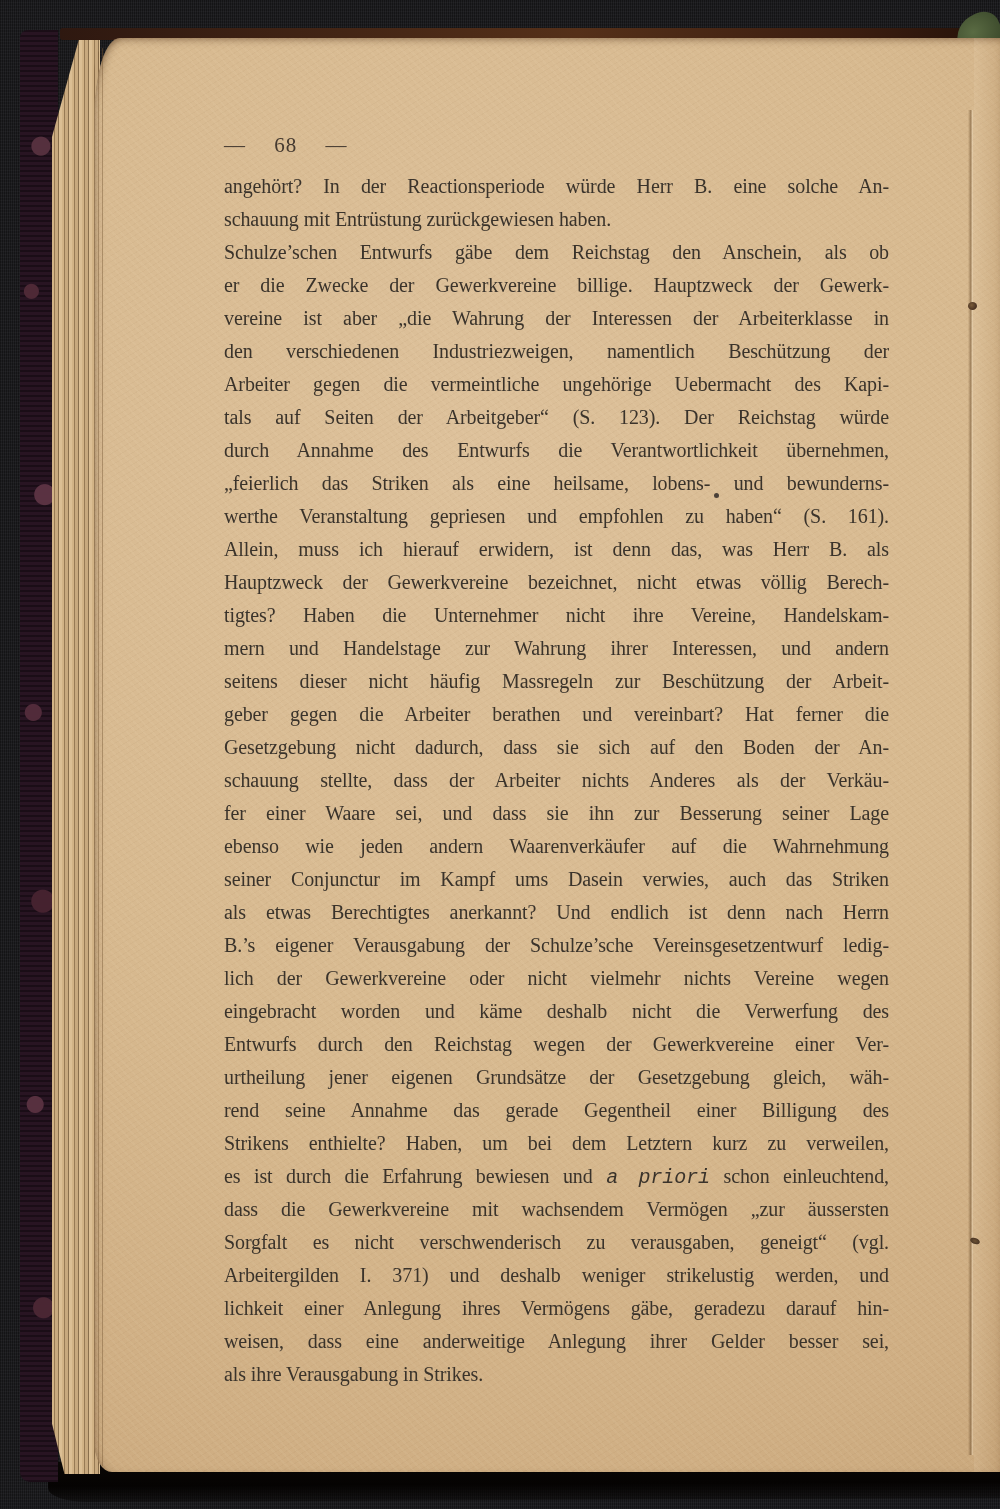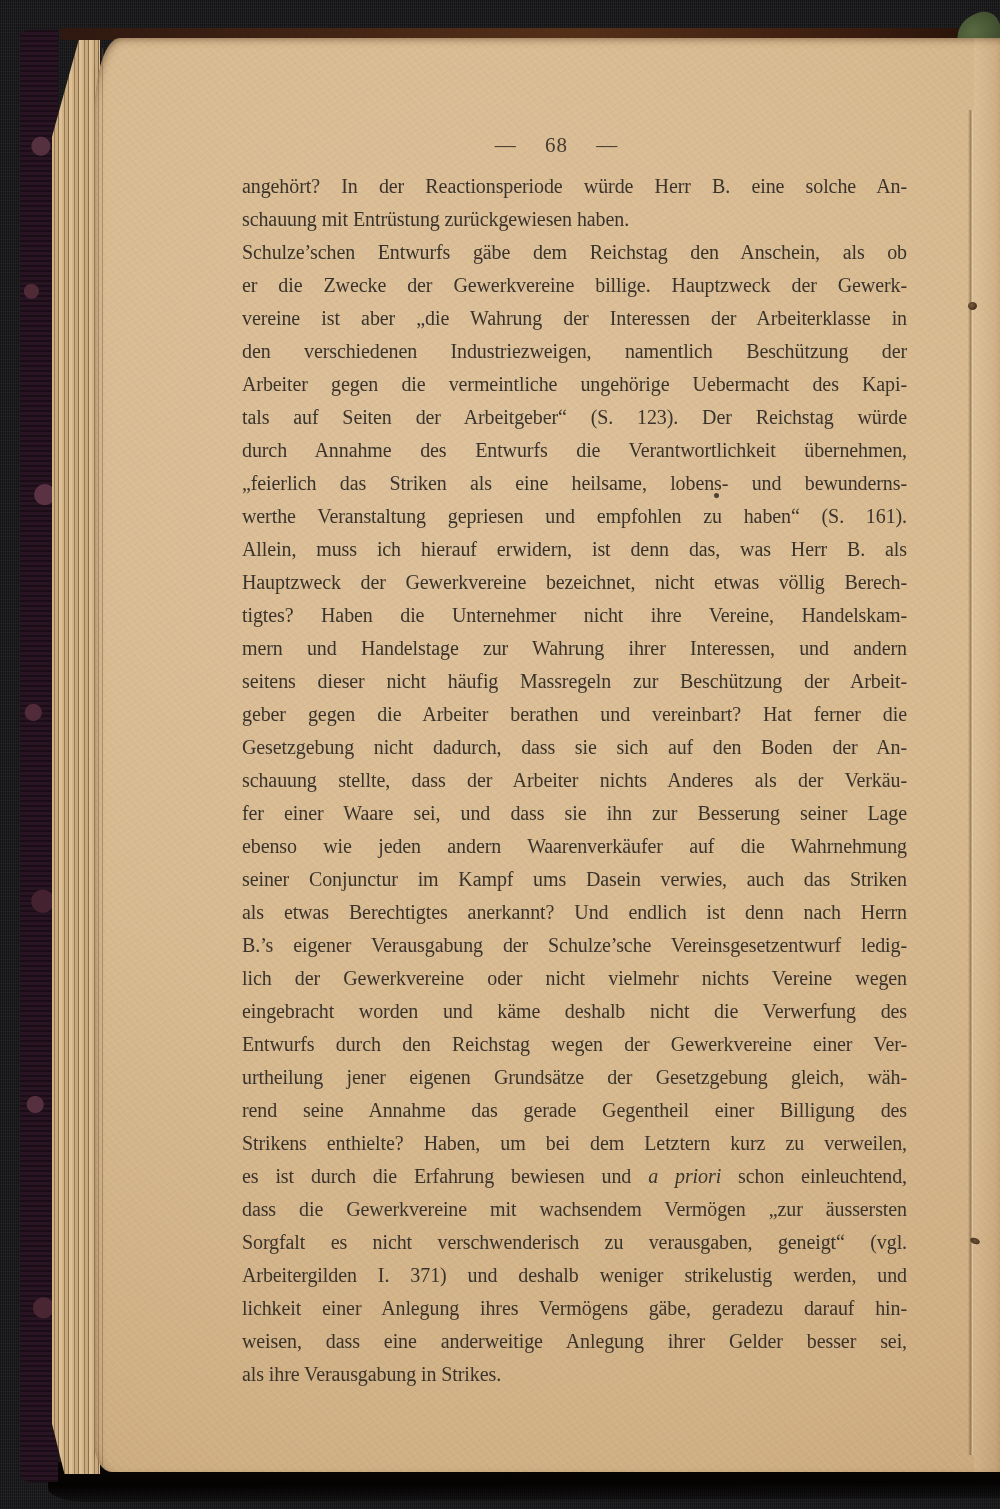--- a/index.html
+++ b/index.html
@@ -99,37 +99,37 @@
   .speck.s1 { left: 620px; top: 455px; width: 5px; height: 5px; background: #4a4038; }
   .speck.s2 { left: 874px; top: 264px; width: 9px; height: 8px;
               background: radial-gradient(circle at 40% 40%, #7a5c3a, #473021 70%); }
   .speck.s3 { left: 876px; top: 1200px; width: 10px; height: 6px;
               background: radial-gradient(ellipse at 50% 50%, #6b5134, #4a3524 75%);
               transform: rotate(20deg); }
 
   
   .page-header {
     position: absolute; left: 130px; top: 91px; width: 665px; height: 32px;
-    line-height: 32px; text-align: center;
+    line-height: 32px; text-align: left;
     font-size: 21px; color: #453a30; word-spacing: 22px; letter-spacing: 1px;
   }
 
   
   .text-block {
-    position: absolute; left: 148px; top: 132px; width: 665px;
+    position: absolute; left: 130px; top: 132px; width: 665px;
     font-size: 20px; color: #3a332b; letter-spacing: -0.1px;
   }
   .line {
     height: 33px; line-height: 33px;
     text-align: justify; text-align-last: left;
     white-space: normal; overflow: hidden;
   }
   .line.j { text-align-last: justify; }
   .line.indent { text-indent: 36px; }
-  .line i { font-style: italic; }
+  .line i { font-style: italic; font-family: Liberation Mono, monospace; }
 </style>
 </head>
 <body>
 
 <div class="scene">
   <div class="backdrop"></div>
   <div class="bottom-shadow"></div>
   <div class="spine"></div>
   <div class="edge-stack"></div>
   <div class="top-board"></div>

